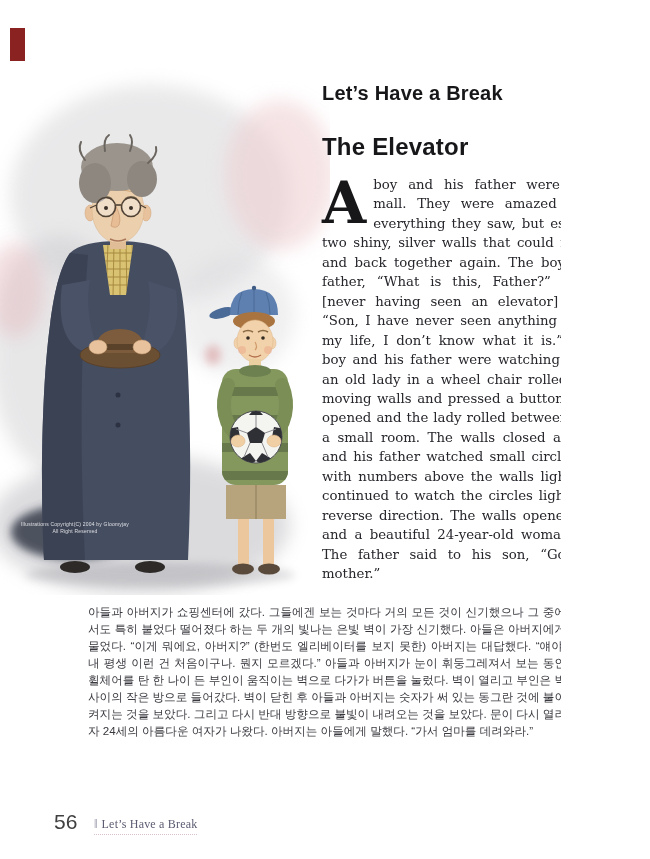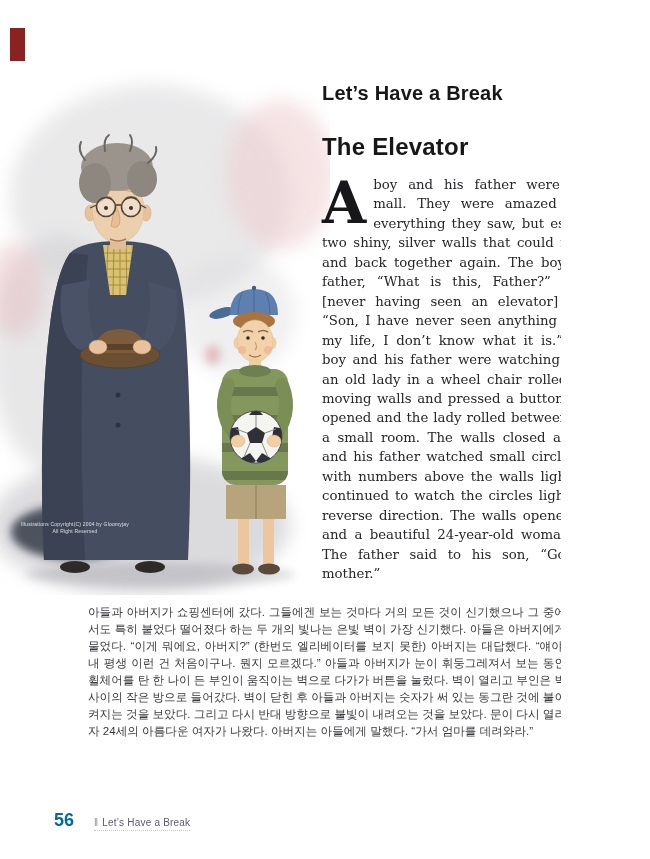--- a/index.html
+++ b/index.html
@@ -33,25 +33,25 @@
   .dropcap {
     float:left; font-family:"DejaVu Serif", serif; font-weight:700;
     font-size:57px; line-height:47px; margin:4px 7px 0 0; color:#17171a;
   }
   .translation {
     position:absolute; left:88px; top:603px; width:478px;
     font-size:11.6px; line-height:17px; text-align:justify; color:#38383f;
   }
   .footer-pagenum {
     position:absolute; left:54px; top:810px;
-    font-size:18px; font-weight:700; color:#0369a1;
+    font-size:21px; font-weight:400; color:#404040;
   }
   .footer-chapter {
-    position:absolute; left:94px; top:817px; font-size:10px; color:#5b5b72;
-    border-bottom:1px dotted #d8c2c5; padding-bottom:2px; letter-spacing:.2px;
+    position:absolute; left:94px; top:817px; font-size:12px; color:#5b5b72;
+    border-bottom:1px dotted #d8c2c5; padding-bottom:2px; letter-spacing:.2px;font-family:Liberation Serif, serif;
   }
   .footer-chapter .sep { color:#8a8aa0; margin-right:4px; }
 </style>
 </head>
 <body>
 
 <div class="page">
 
   <div class="corner-tab"></div>
 

